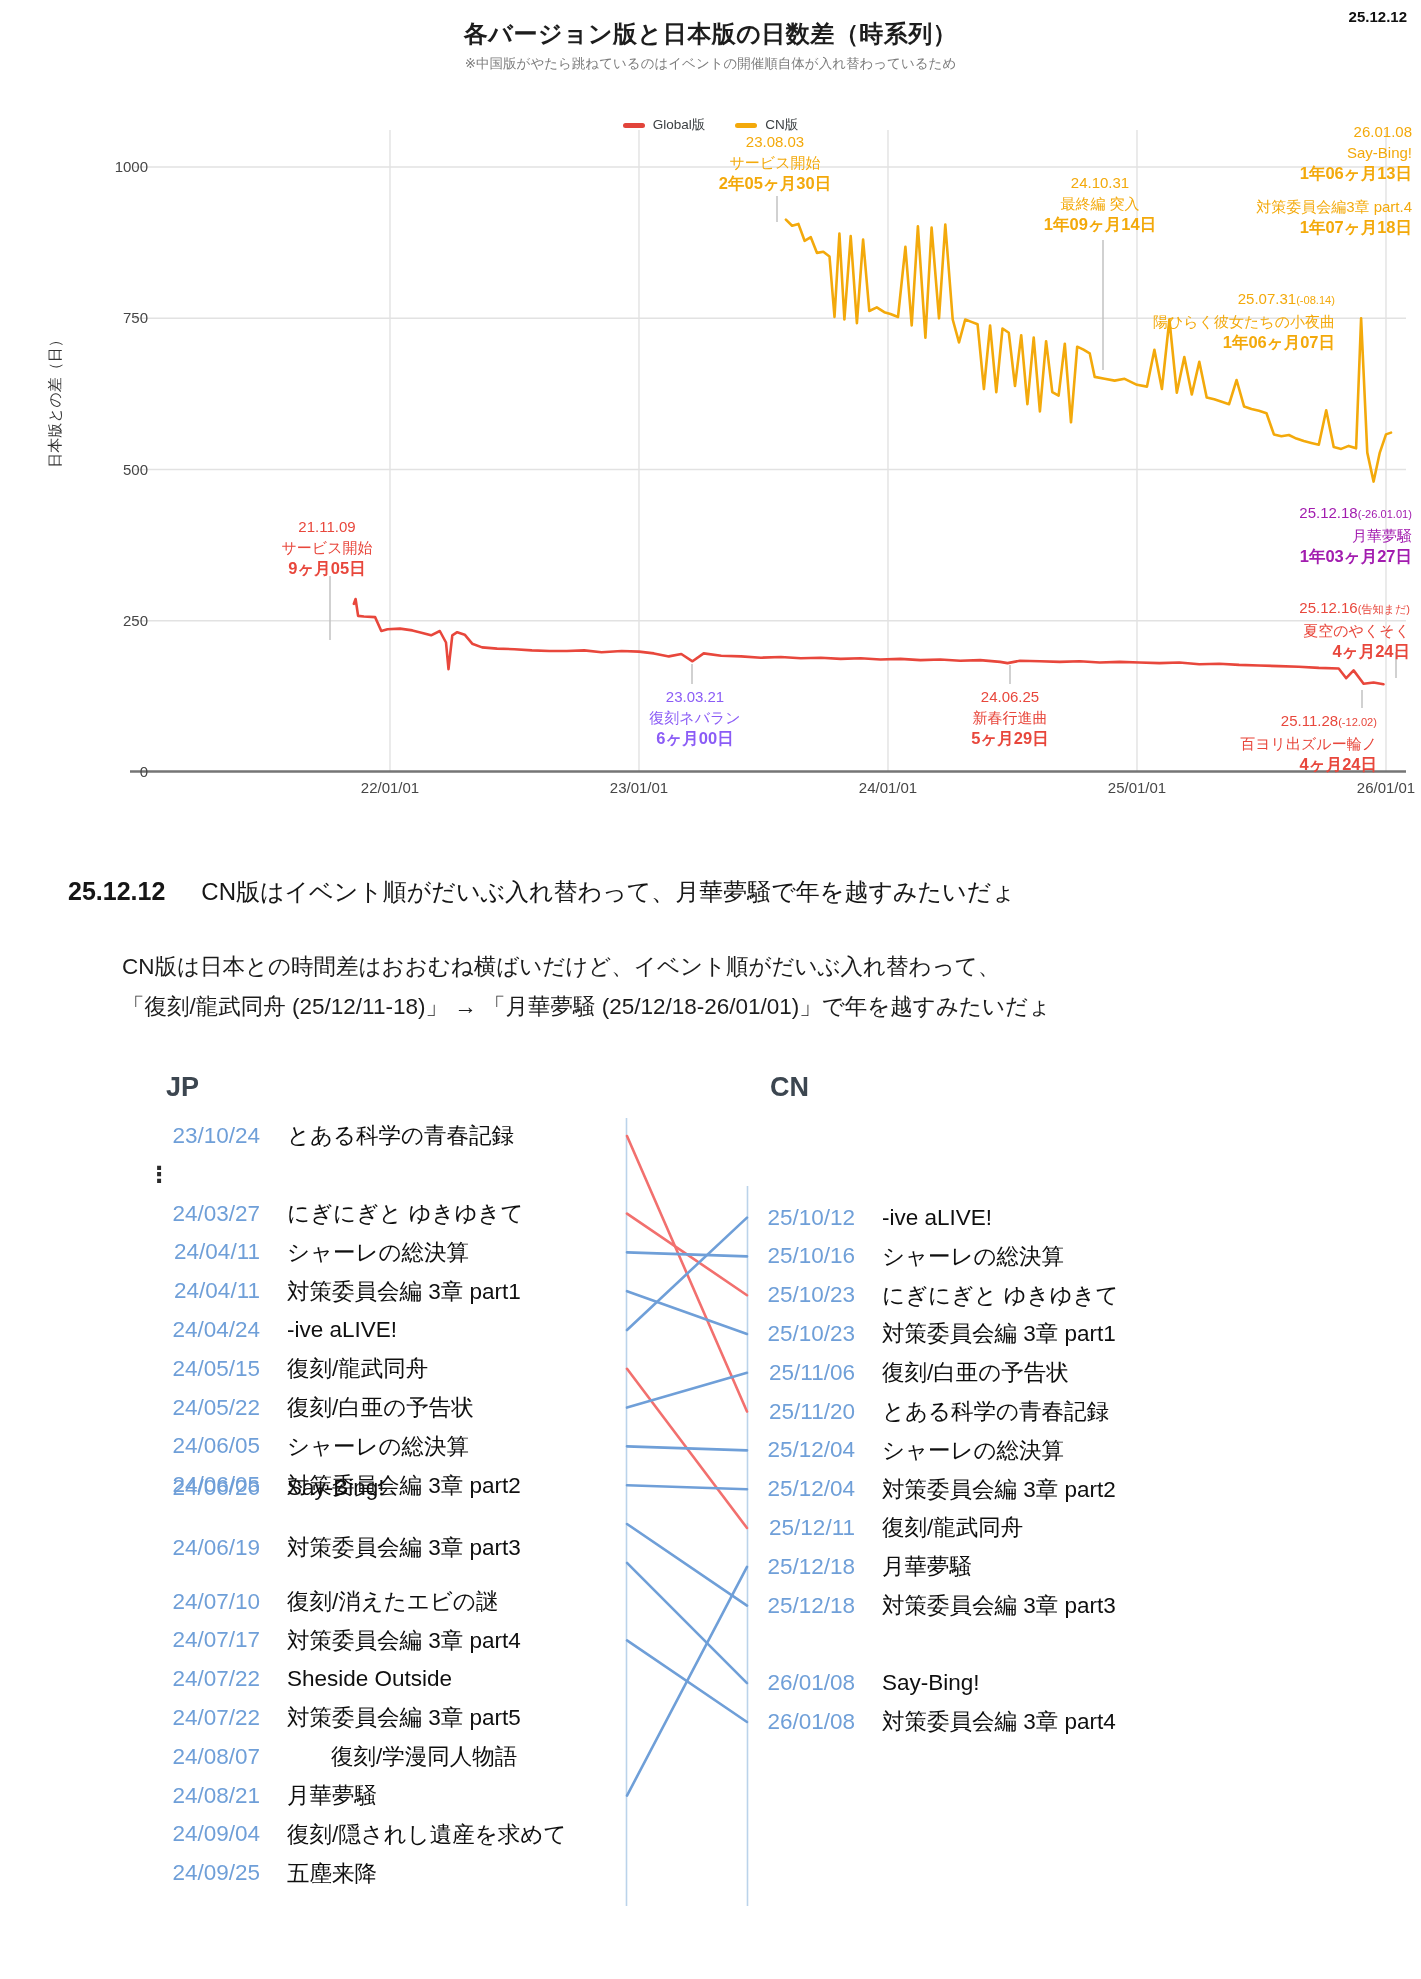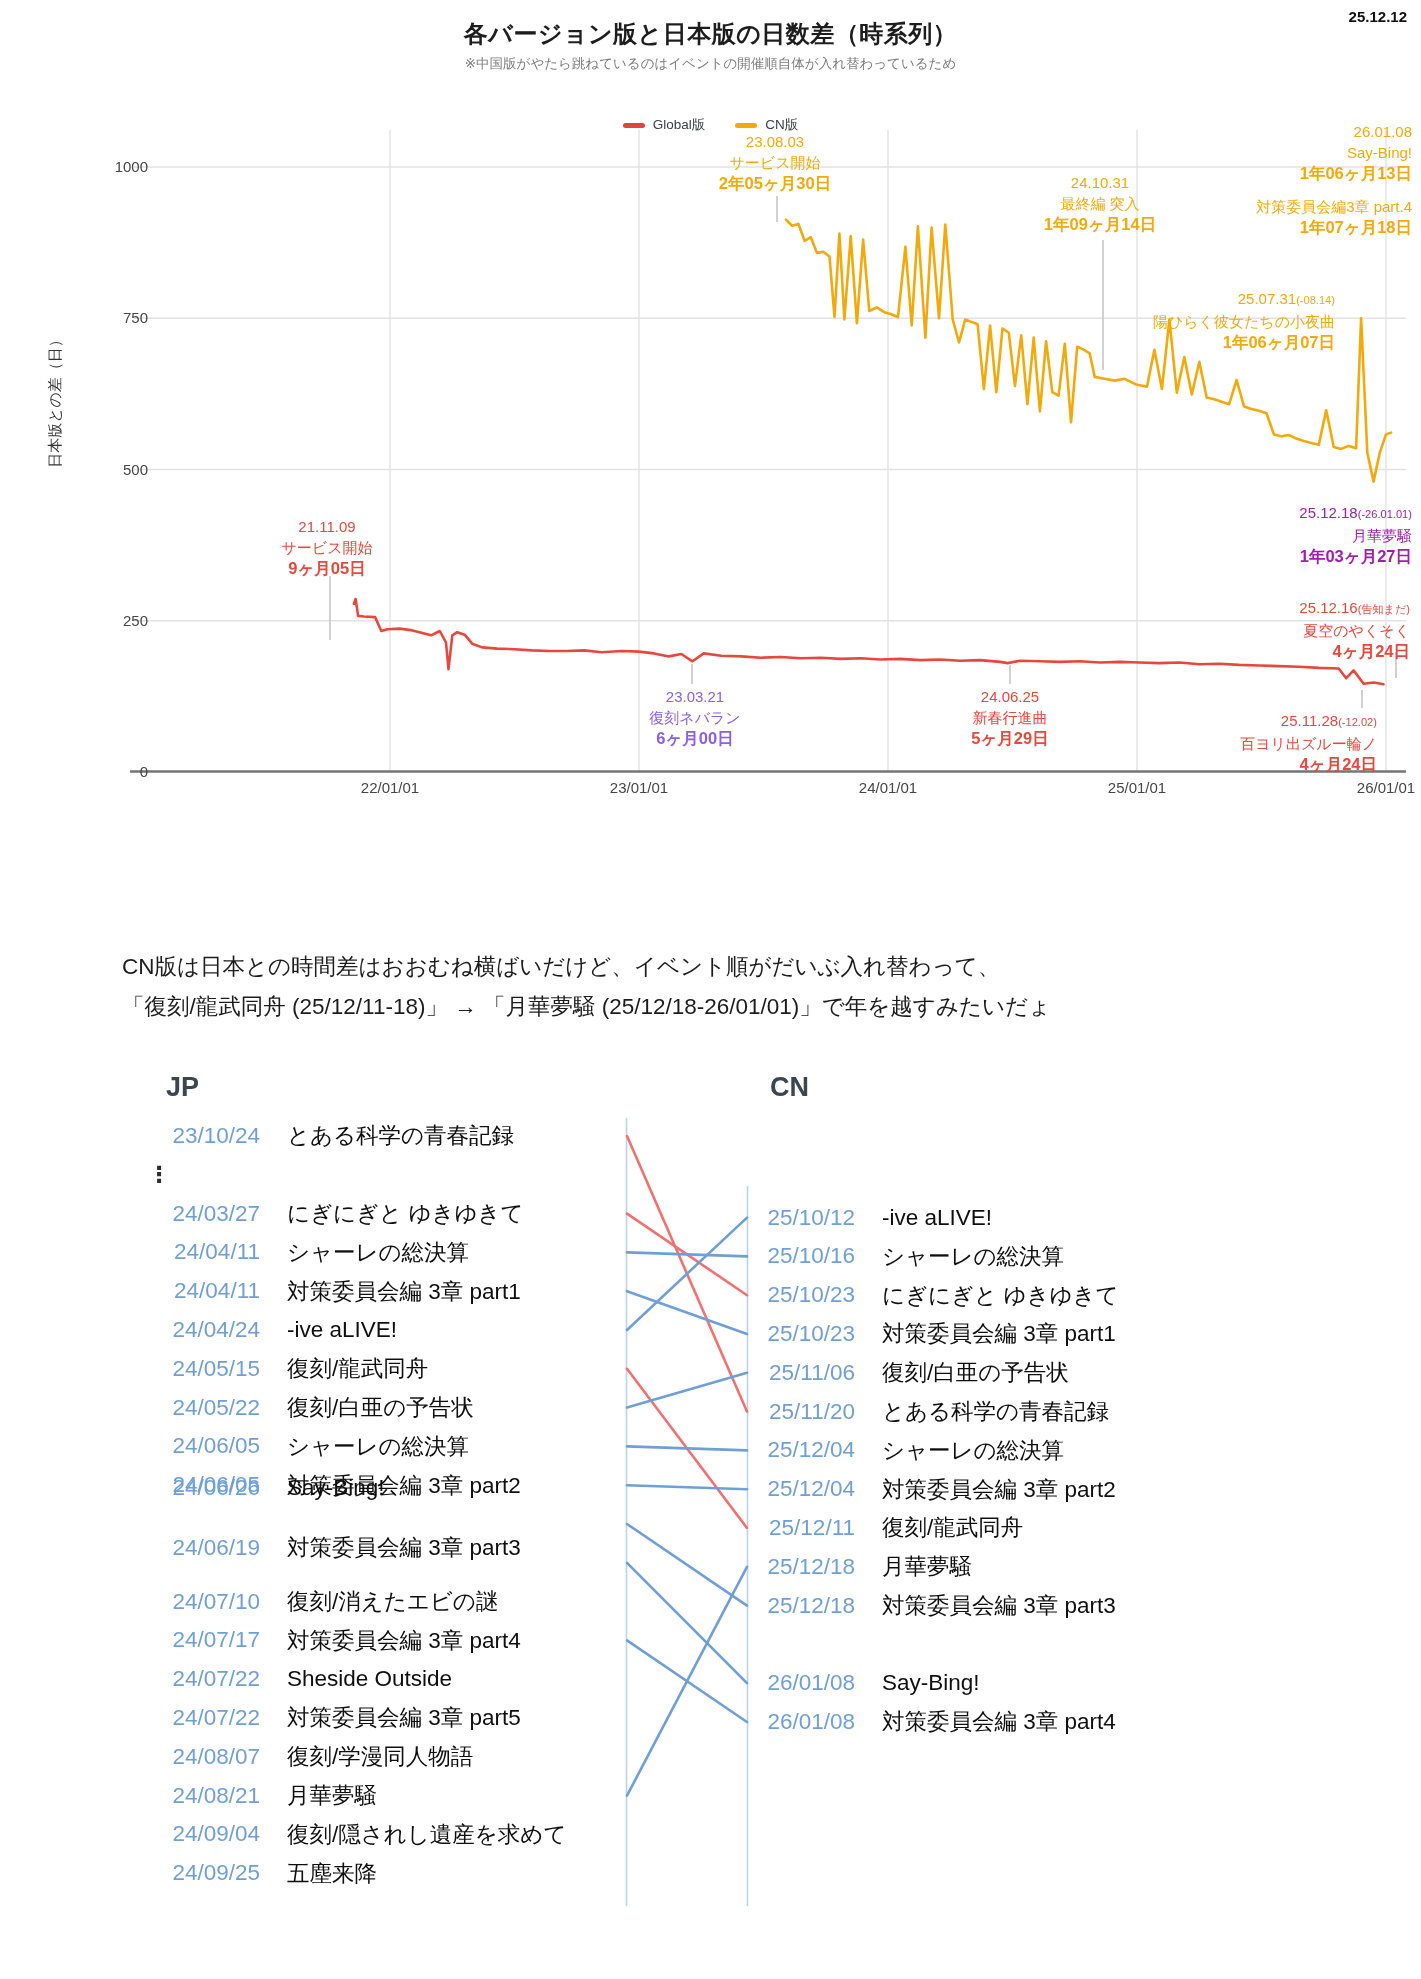--- a/index.html
+++ b/index.html
@@ -134,20 +134,23 @@
         <div class="ln">新春行進曲</div>
         <div class="ln strong">5ヶ月29日</div>
       </div>
       <div class="anno" style="color: rgb(232, 71, 60); top: 710px; right: 44px; text-align: right;">
         <div class="ln">25.11.28<span class="paren">(-12.02)</span></div>
         <div class="ln">百ヨリ出ズルー輪ノ</div>
         <div class="ln strong">4ヶ月24日</div>
       </div>
     </div>
 
+  <div class="abs post-heading">
+    <span class="pdate">25.12.12</span><span class="ptext">CN版はイベント順がだいぶ入れ替わって、月華夢騒で年を越すみたいだょ</span>
+  </div>
   <div class="abs body-line" style="top:951px;">CN版は日本との時間差はおおむね横ばいだけど、イベント順がだいぶ入れ替わって、</div>
   <div class="abs body-line" style="top:991px;">「復刻/龍武同舟 (25/12/11-18)」 → 「月華夢騒 (25/12/18-26/01/01)」で年を越すみたいだょ</div>
 
   <div class="abs col-header" style="left:166px;top:1072px;">JP</div>
   <div class="abs col-header" style="left:770px;top:1072px;">CN</div>
   <svg class="layer" id="overlay-svg" width="1421" height="1979">
       <line x1="626.5" y1="1118" x2="626.5" y2="1906" stroke="#BBD3EA" stroke-width="1.6"></line>
       <line x1="747.5" y1="1186" x2="747.5" y2="1906" stroke="#BBD3EA" stroke-width="1.6"></line>
       <line x1="627" y1="1136.0" x2="747" y2="1411.6" stroke="#F2706E" stroke-width="2.6" stroke-linecap="round"></line>
       <line x1="627" y1="1213.6" x2="747" y2="1295.2" stroke="#F2706E" stroke-width="2.6" stroke-linecap="round"></line>
@@ -220,21 +223,21 @@
         <span class="tlabel">対策委員会編 3章 part4</span>
       </div>
       <div class="trow" style="top: 1659.8px; left: 118px;">
         <span class="tdate" style="width: 142px;">24/07/22</span>
         <span class="tlabel">Sheside Outside</span>
       </div>
       <div class="trow" style="top: 1698.6px; left: 118px;">
         <span class="tdate" style="width: 142px;">24/07/22</span>
         <span class="tlabel">対策委員会編 3章 part5</span>
       </div>
-      <div class="trow" style="top: 1737.4px; left: 118px;">
+      <div class="trow" style="top: 1737.4px; left: 118px; gap: 44px;">
         <span class="tdate" style="width: 142px;">24/08/07</span>
         <span class="tlabel">復刻/学漫同人物語</span>
       </div>
       <div class="trow" style="top: 1776.2px; left: 118px;">
         <span class="tdate" style="width: 142px;">24/08/21</span>
         <span class="tlabel">月華夢騒</span>
       </div>
       <div class="trow" style="top: 1815px; left: 118px;">
         <span class="tdate" style="width: 142px;">24/09/04</span>
         <span class="tlabel">復刻/隠されし遺産を求めて</span>

